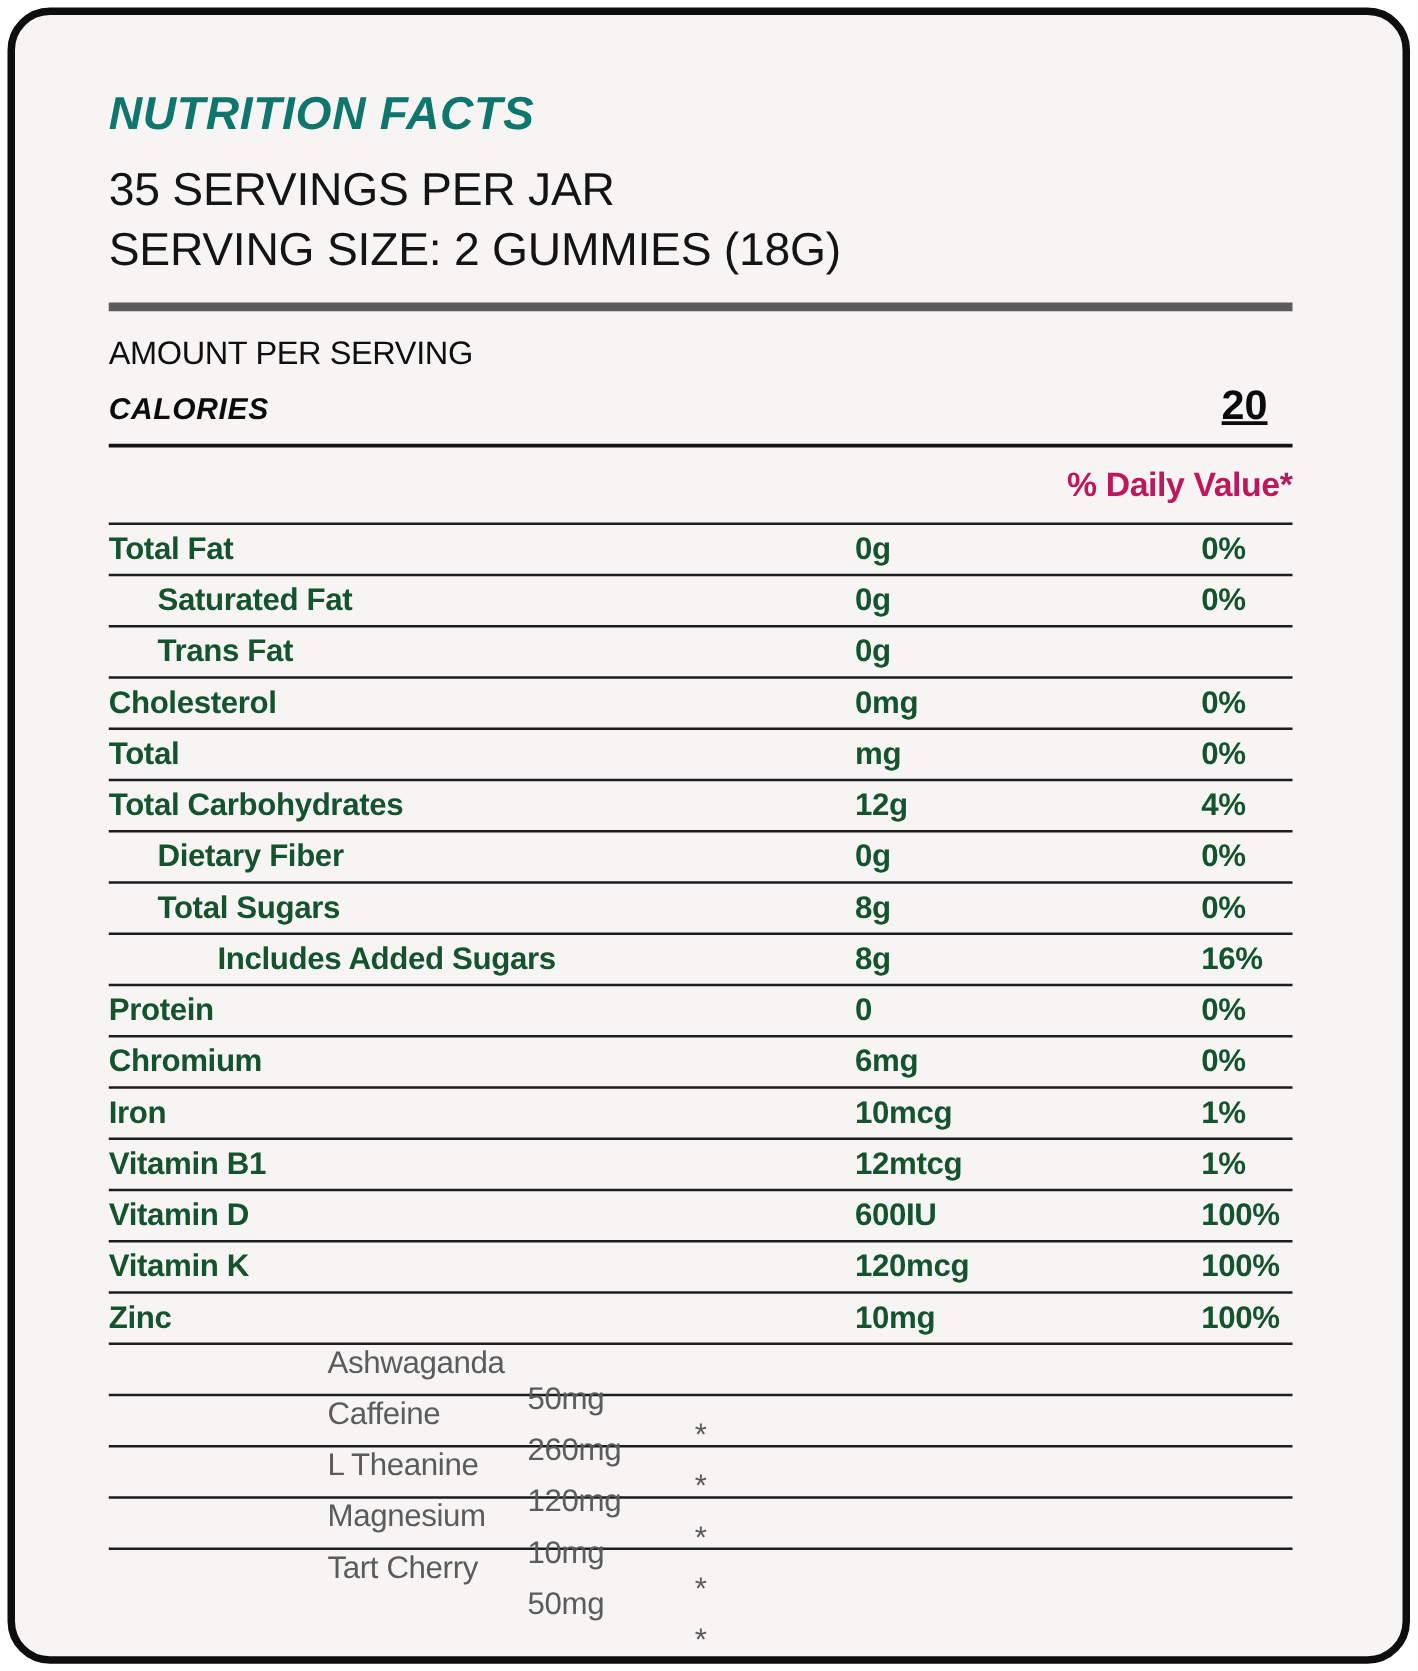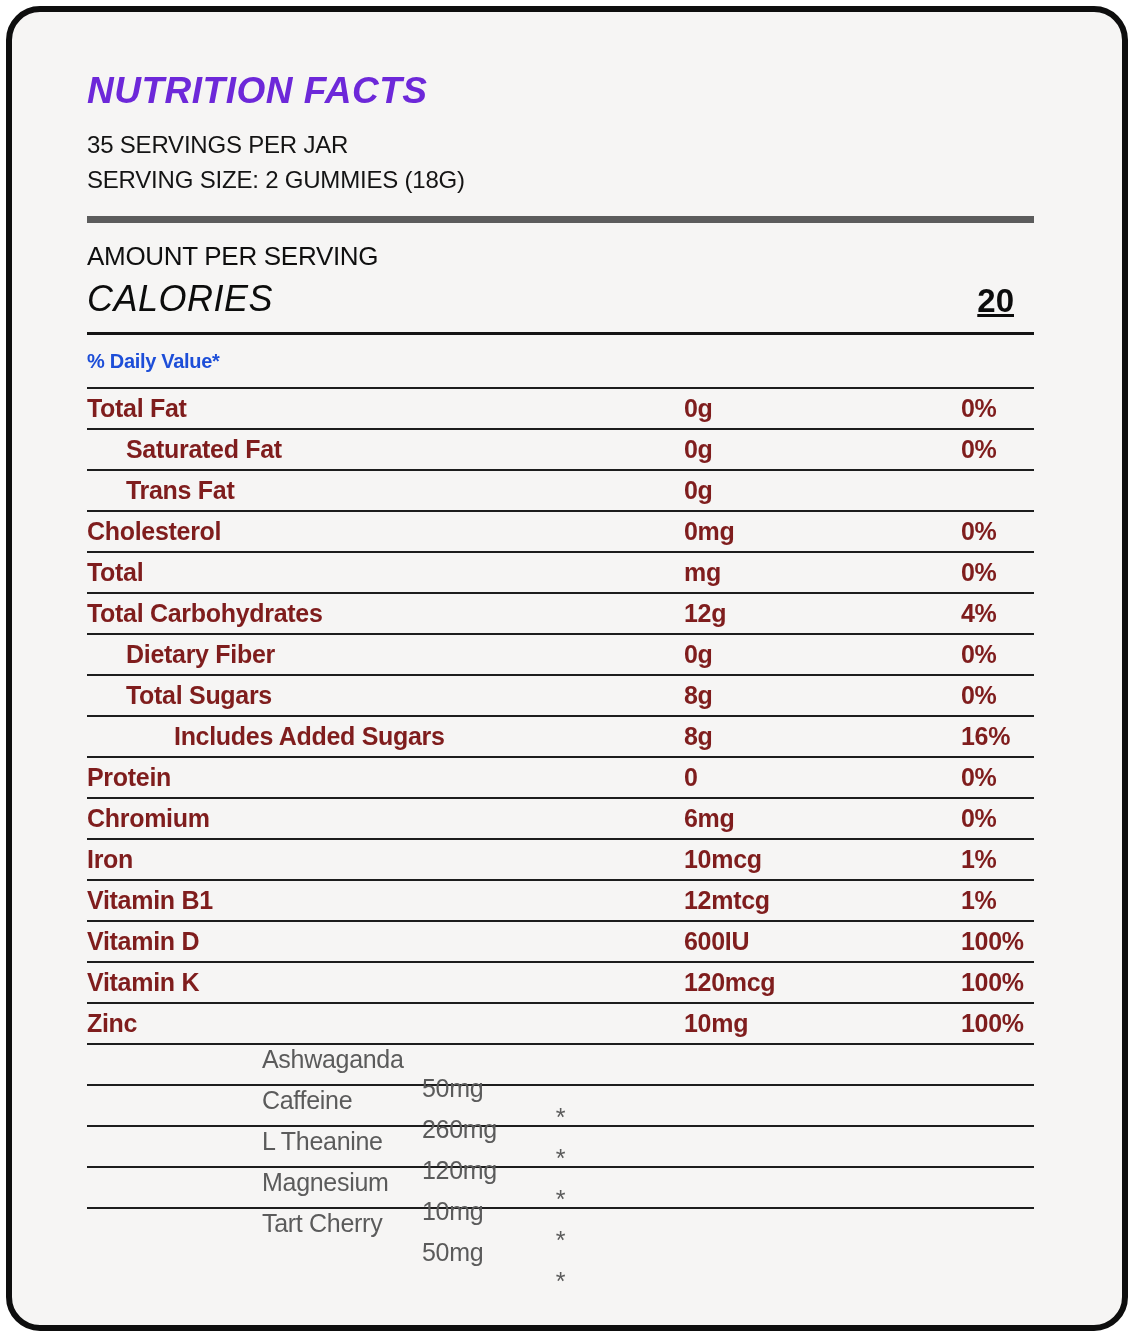--- a/index.html
+++ b/index.html
@@ -26,25 +26,25 @@
   .content {
     box-sizing: border-box;
     padding: 60px 88px 0 75px;
     height: 100%;
   }
   .title {
     font-size: 37px;
     line-height: 1.0;
     font-weight: bold;
     font-style: italic;
-    color: #6d28d9;
+    color: #0f766e;
     letter-spacing: 0.5px;
   }
   .sub-line {
-    font-size: 24px;
+    font-size: 37px;
     line-height: 1.0;
     color: #141414;
     letter-spacing: -0.2px;
   }
   .sub-line.first { margin-top: 24px; }
   .sub-line.second { margin-top: 11px; }
   .thick-divider {
     height: 7px;
     background: #5c5c5c;
     margin-top: 24px;
@@ -58,52 +58,53 @@
   }
   .cal-row {
     display: flex;
     justify-content: space-between;
     align-items: flex-end;
     margin-top: 12px;
     padding-bottom: 15px;
     border-bottom: 3px solid #141414;
   }
   .cal-label {
-    font-size: 36px;
-    line-height: 1.0;
-    font-weight: normal;
+    font-size: 24px;
+    line-height: 1.0;
+    font-weight: bold;
     font-style: italic;
     color: #0c0c0c;
     letter-spacing: 0.5px;
   }
   .cal-value {
     font-size: 33px;
     line-height: 1.0;
     font-weight: bold;
     color: #0c0c0c;
     padding-right: 20px;
     text-decoration: underline;
   }
   .dv-header {
-    font-size: 20px;
-    font-weight: bold;
-    color: #1d4ed8;
+    text-align: right;
+    font-size: 27px;
+    font-weight: bold;
+    color: #be185d;
     padding: 15px 0 14px 0;
     letter-spacing: -0.3px;
   }
   .rows { width: 100%; }
   .row {
     display: flex;
     align-items: center;
     height: 41px;
     box-sizing: border-box;
     border-top: 2px solid #1d1d1d;
     font-size: 25px;
     font-weight: bold;
-    color: #7f1d1d;
+    color: #14532d;
     letter-spacing: -0.3px;
   }
   .row.light {
     font-weight: 400;
     color: #5b5b5b;
     flex-direction: column;
   }
   .col-label {
     width: 597px;
     box-sizing: border-box;

